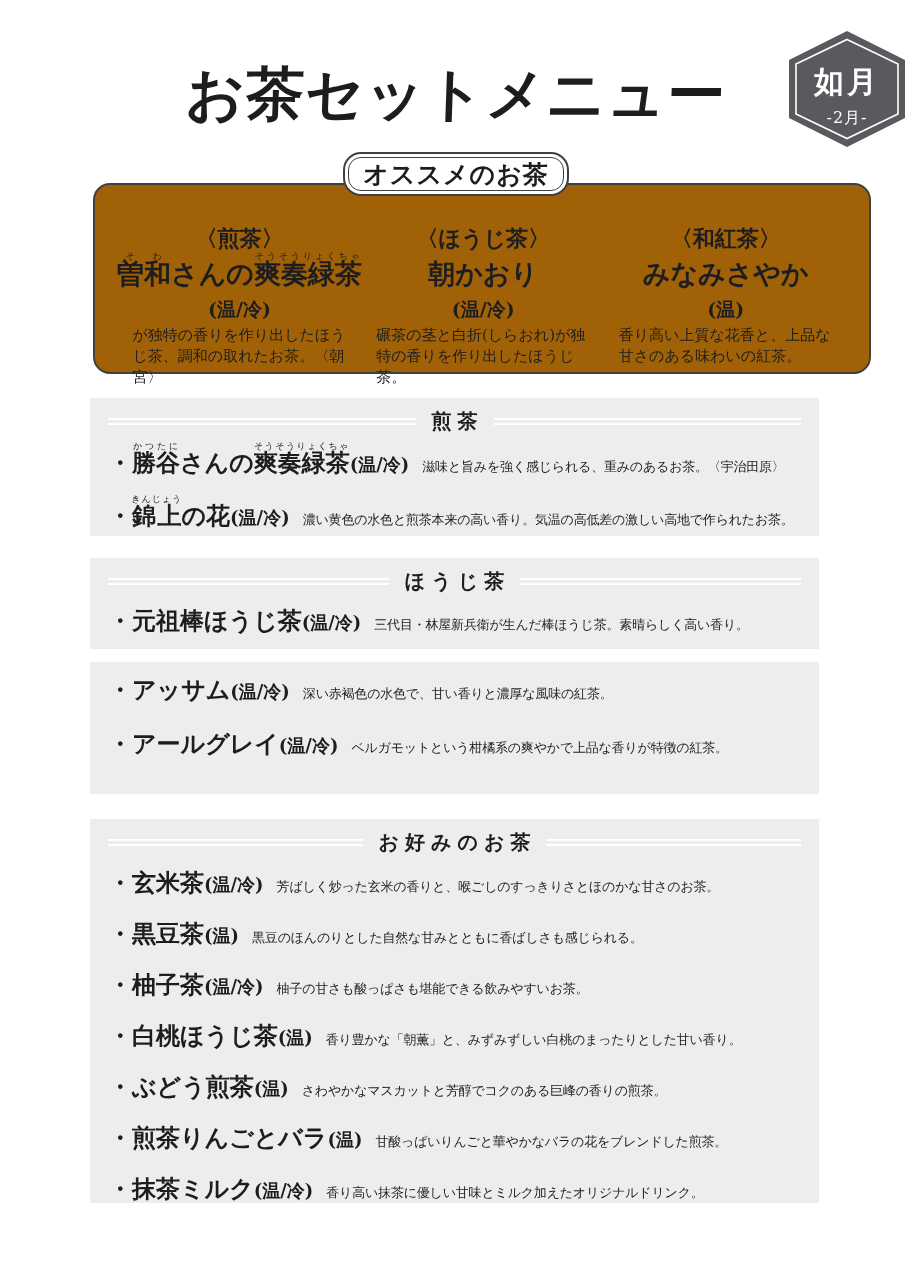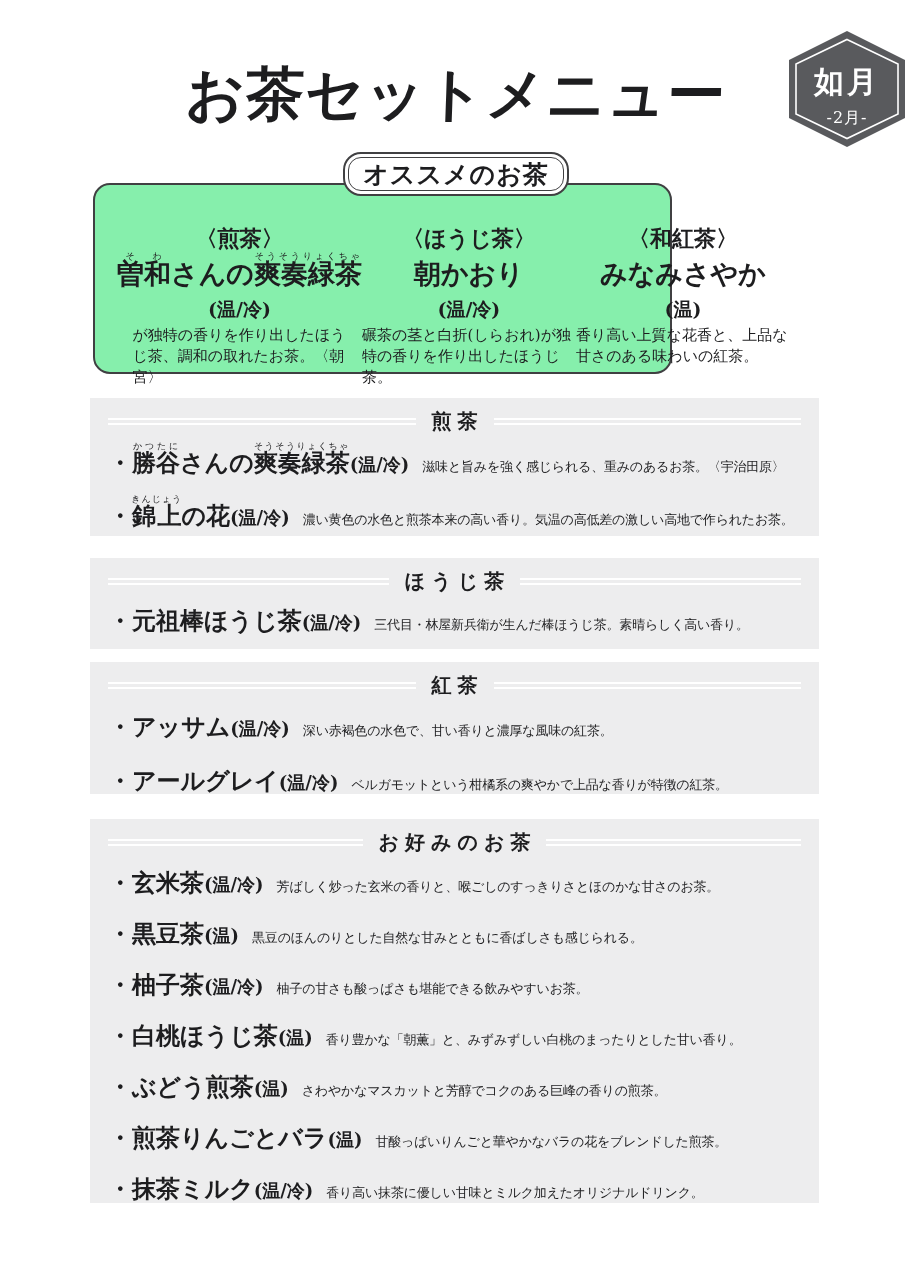--- a/index.html
+++ b/index.html
@@ -14,22 +14,22 @@
   .badge text{fill:#ffffff;text-anchor:middle;font-family:"DejaVu Serif","Liberation Serif",serif;}
   .badge .b-name{font-size:30px;letter-spacing:3px;font-weight:700;}
   .badge .b-sub{font-size:16px;letter-spacing:1px;}
 
   
   .reco-label{position:absolute;top:152px;left:343px;width:226px;height:44px;z-index:3;
               background:#fff;border:2.5px solid #404042;border-radius:18px;box-sizing:border-box;
               display:flex;align-items:center;justify-content:center;}
   .reco-label .inner{position:absolute;inset:3px;border:1px solid #404042;border-radius:13px;}
   .reco-label .txt{position:relative;font-size:25px;font-weight:700;letter-spacing:1px;}
-  .reco-box{position:absolute;top:183px;left:93px;width:579px;height:191px;box-sizing:border-box;
-            background:#86efac;border:2px solid #404042;border-radius:17px;}
+  .reco-box{position:absolute;top:183px;left:93px;width:778px;height:191px;box-sizing:border-box;
+            background:#a16207;border:2px solid #404042;border-radius:17px;}
   .reco-cols{display:flex;padding:40px 22px 0;}
   .reco-col{flex:1;text-align:center;}
   .reco-cat{font-size:22px;font-weight:700;line-height:26px;}
   .reco-name{font-size:27px;font-weight:700;line-height:46px;height:46px;white-space:nowrap;}
   .reco-temp{font-size:19px;font-weight:700;line-height:24px;}
   .reco-desc-wrap{margin-top:4px;}
   .reco-desc{display:inline-block;width:214px;text-align:left;font-size:15px;line-height:21px;}
 
   
   .section{position:absolute;left:90px;width:729px;background:#ededee;box-sizing:border-box;padding:0 18px;}
@@ -124,25 +124,20 @@
       <div class="stitle">ほうじ茶</div>
       <div class="rule"></div>
     </div>
     <div class="rows">
 
         <div class="menu-row"><span class="item-name">・元祖棒ほうじ茶</span><span class="item-temp">(温/冷)</span><span class="item-desc">三代目・林屋新兵衛が生んだ棒ほうじ茶。素晴らしく高い香り。</span></div>
       </div>
   </div>
 
   <div class="section" id="sec2">
-    <div class="shead">
-      <div class="rule"></div>
-      <div class="stitle">紅茶</div>
-      <div class="rule"></div>
-    </div>
     <div class="rows">
 
         <div class="menu-row"><span class="item-name">・アッサム</span><span class="item-temp">(温/冷)</span><span class="item-desc">深い赤褐色の水色で、甘い香りと濃厚な風味の紅茶。</span></div>
 
         <div class="menu-row"><span class="item-name">・アールグレイ</span><span class="item-temp">(温/冷)</span><span class="item-desc">ベルガモットという柑橘系の爽やかで上品な香りが特徴の紅茶。</span></div>
       </div>
   </div>
 
   <div class="section" id="sec3">
     <div class="shead">

